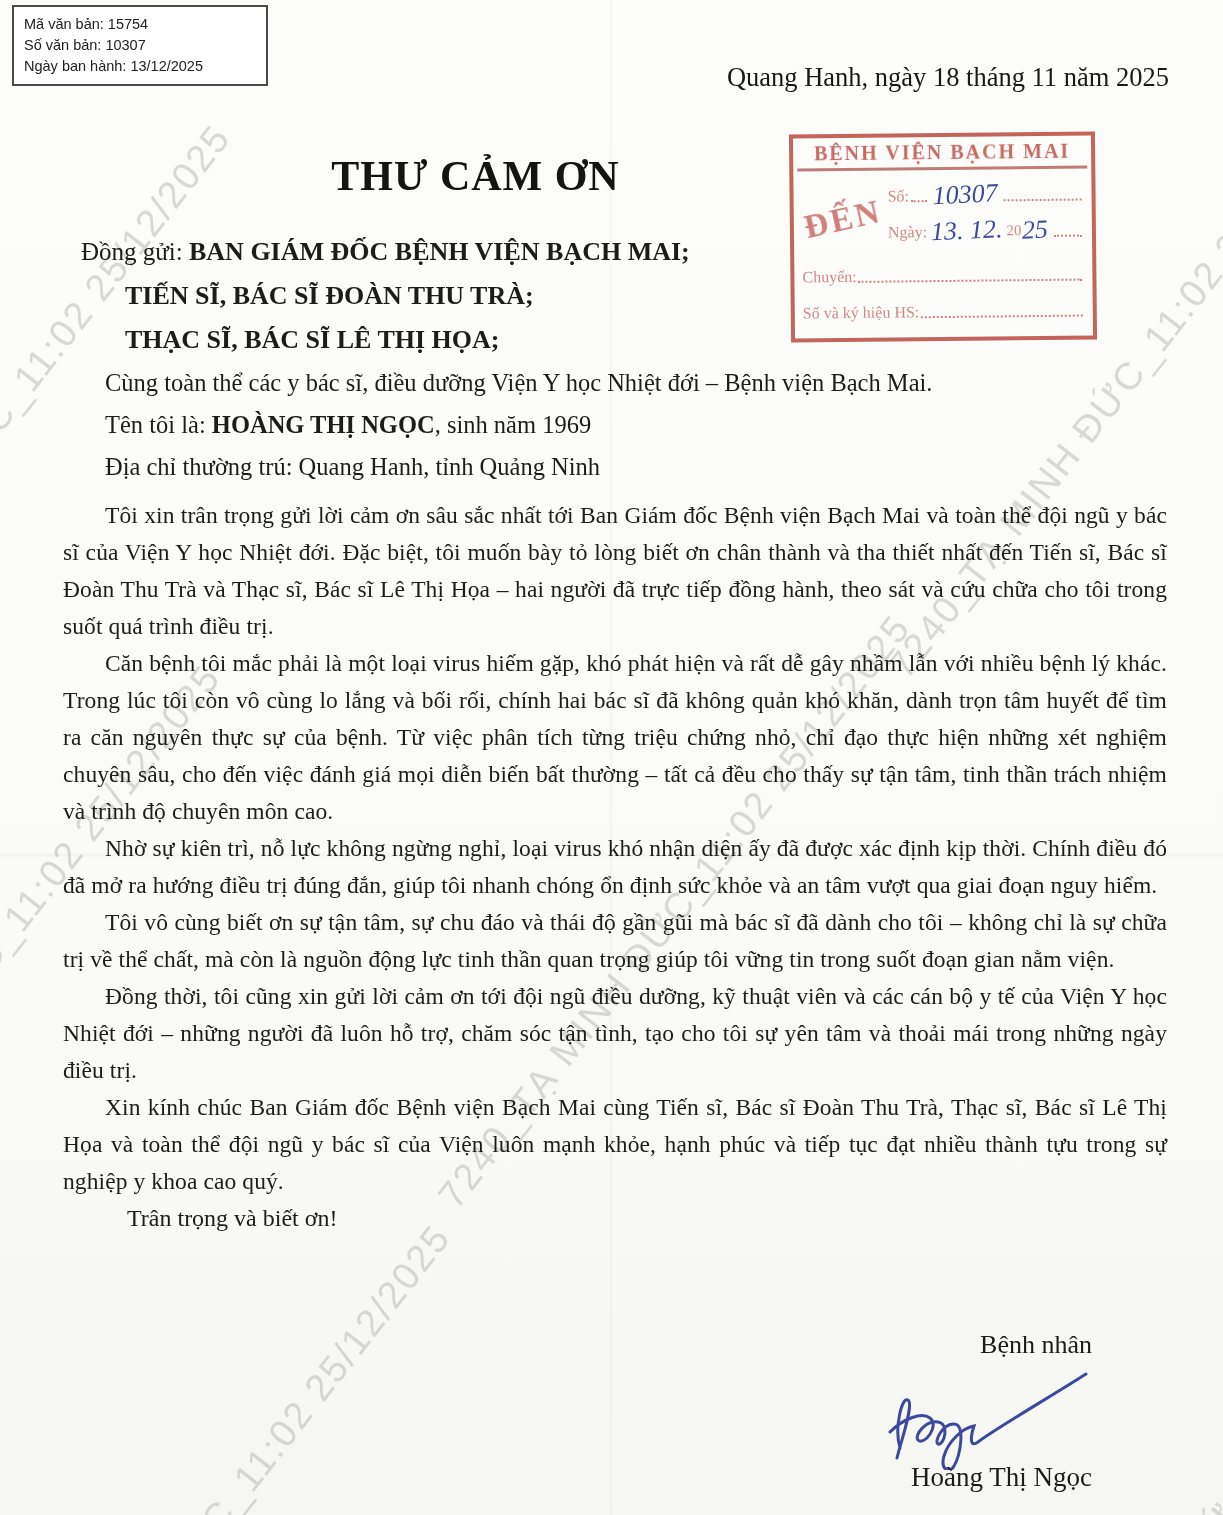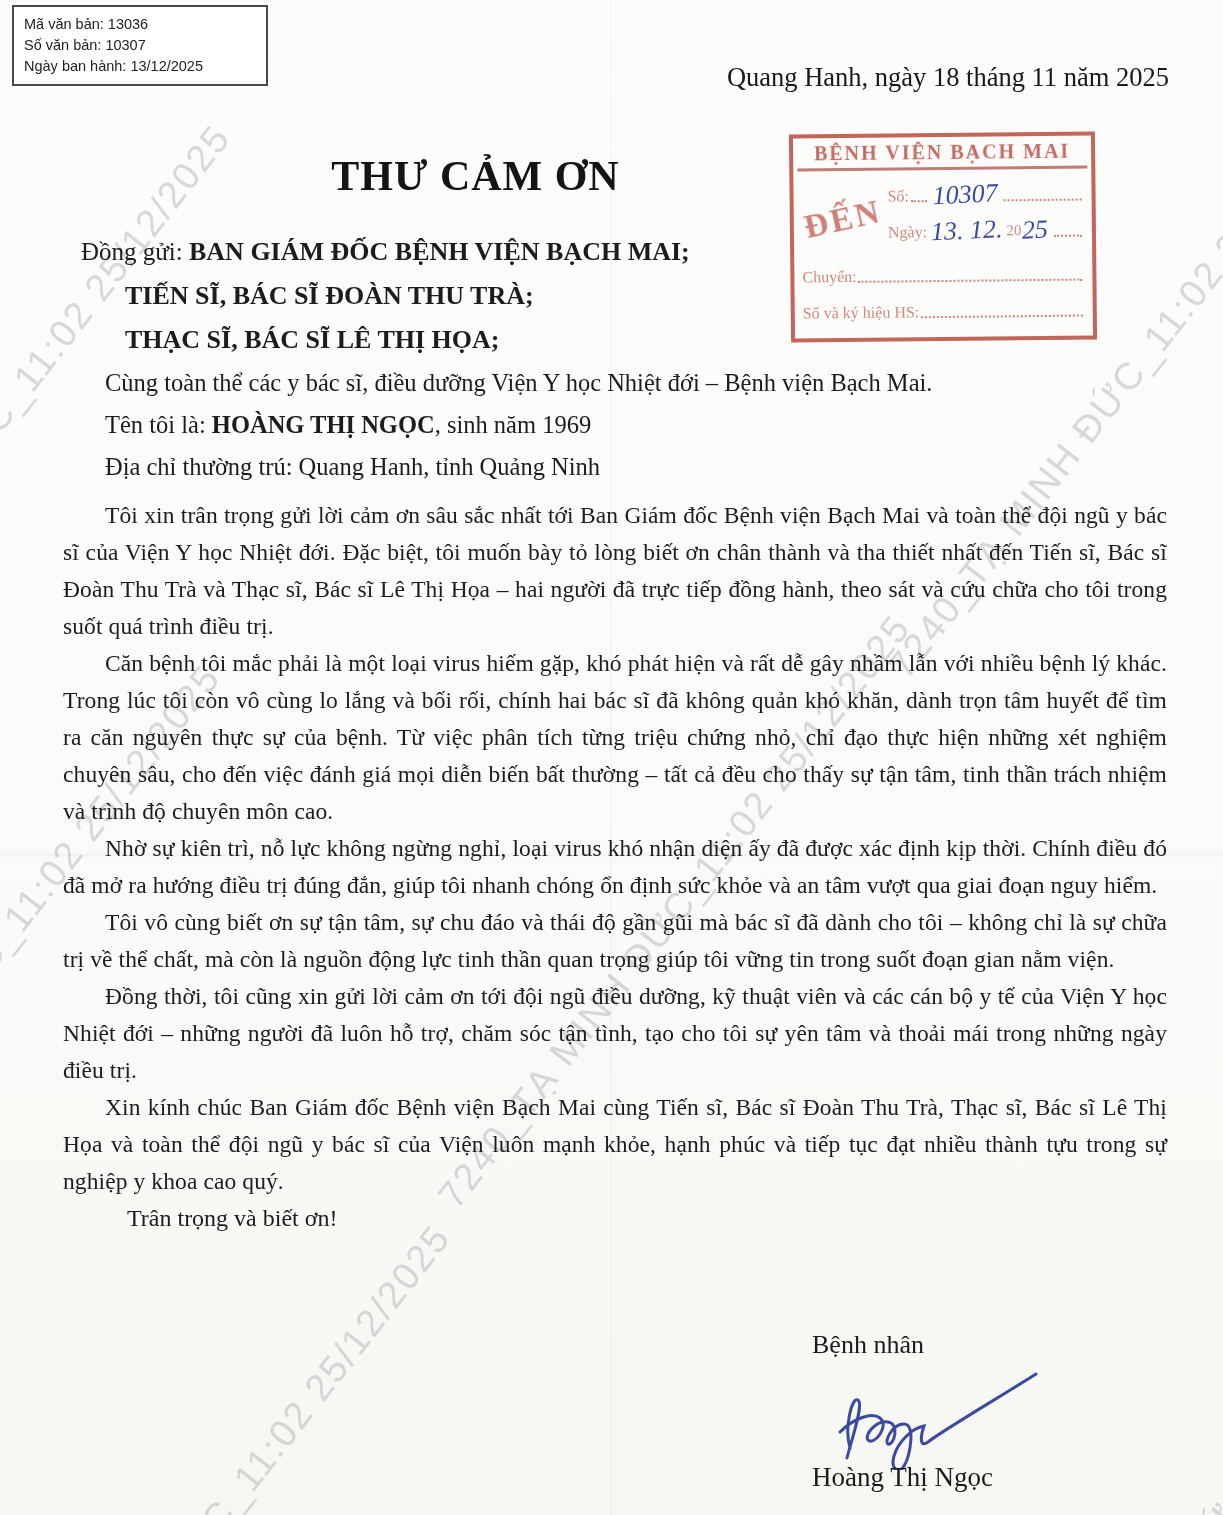--- a/index.html
+++ b/index.html
@@ -53,21 +53,21 @@
   .salute{font-size:25px;line-height:44px;margin-left:18px;}
   .salute .bold{font-weight:bold;font-size:26px;}
   .recip{font-weight:bold;font-size:26px;line-height:44px;margin-left:62px;}
   .intro{font-size:24.5px;line-height:42px;margin-left:42px;}
   .intro .bold{font-weight:bold;}
   .paras{margin-top:9px;}
   .paras p{margin:0;font-size:23.5px;line-height:37px;text-align:justify;
     text-indent:42px;letter-spacing:0.1px;}
   .closing{font-size:24px;line-height:37px;margin-left:64px;}
   
-  .sig-block{position:absolute;left:812px;top:1330px;width:280px;text-align:left;}
+  .sig-block{position:absolute;left:812px;top:1330px;width:280px;text-align:right;}
   .sig-role{font-size:26px;color:#1b1b1b;}
   .sig-svg{margin-top:2px;}
   .sig-name{font-size:27px;margin-top:-12px;color:#1b1b1b;}
 </style>
 </head>
 <body>
 
 <div class="page">
 
   <div class="wm-layer">
@@ -76,21 +76,21 @@
     <span class="wm" style="left:-30px;top:1800px">7240_TẠ MINH ĐỨC_11:02 25/12/2025</span>
     <span class="wm" style="left:430px;top:1190px">7240_TẠ MINH ĐỨC_11:02 25/12/2025</span>
     <span class="wm" style="left:880px;top:660px">7240_TẠ MINH ĐỨC_11:02 25/12/2025</span>
     <span class="wm" style="left:990px;top:1780px">7240_TẠ MINH ĐỨC_11:02 25/12/2025</span>
   </div>
 
   <div class="fold-v"></div>
   <div class="fold-h"></div>
 
   <div class="meta-box">
-    <div>Mã văn bản: 13036</div>
+    <div>Mã văn bản: 15754</div>
     <div>Số văn bản: 10307</div>
     <div>Ngày ban hành: 13/12/2025</div>
   </div>
 
   <div class="date-line">Quang Hanh, ngày 18 tháng 11 năm 2025</div>
 
   <div class="title">THƯ CẢM ƠN</div>
 
   <div class="stamp">
     <div class="stamp-header">BỆNH VIỆN BẠCH MAI</div>

